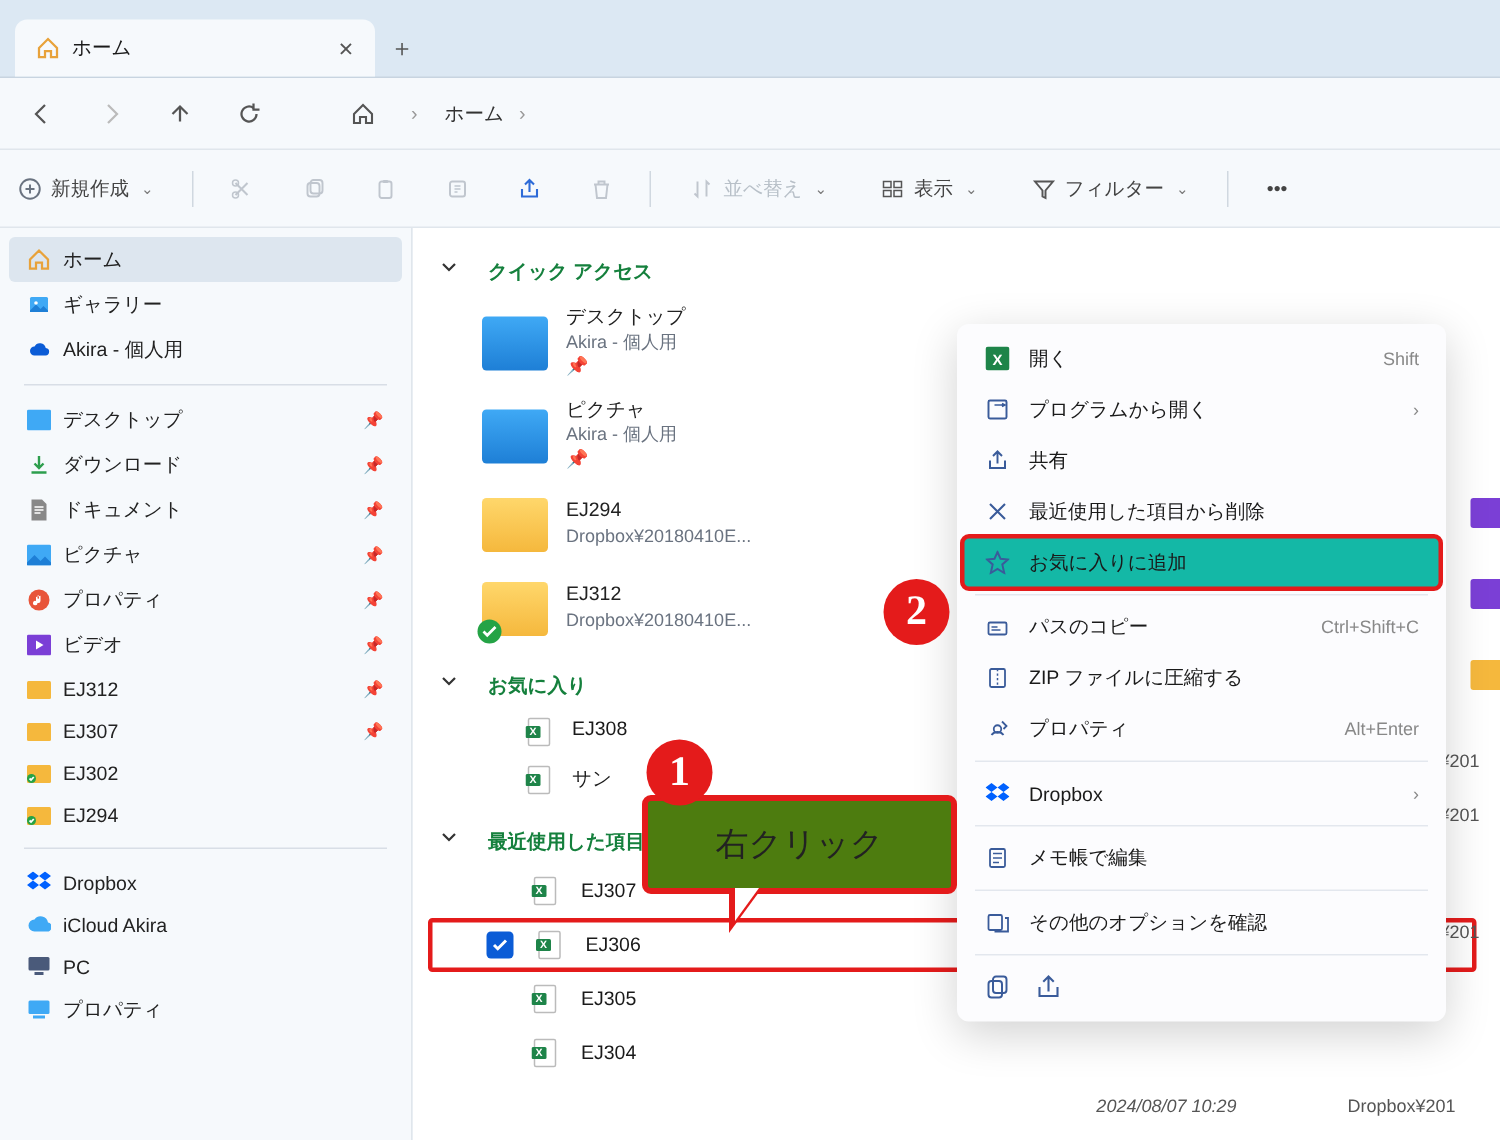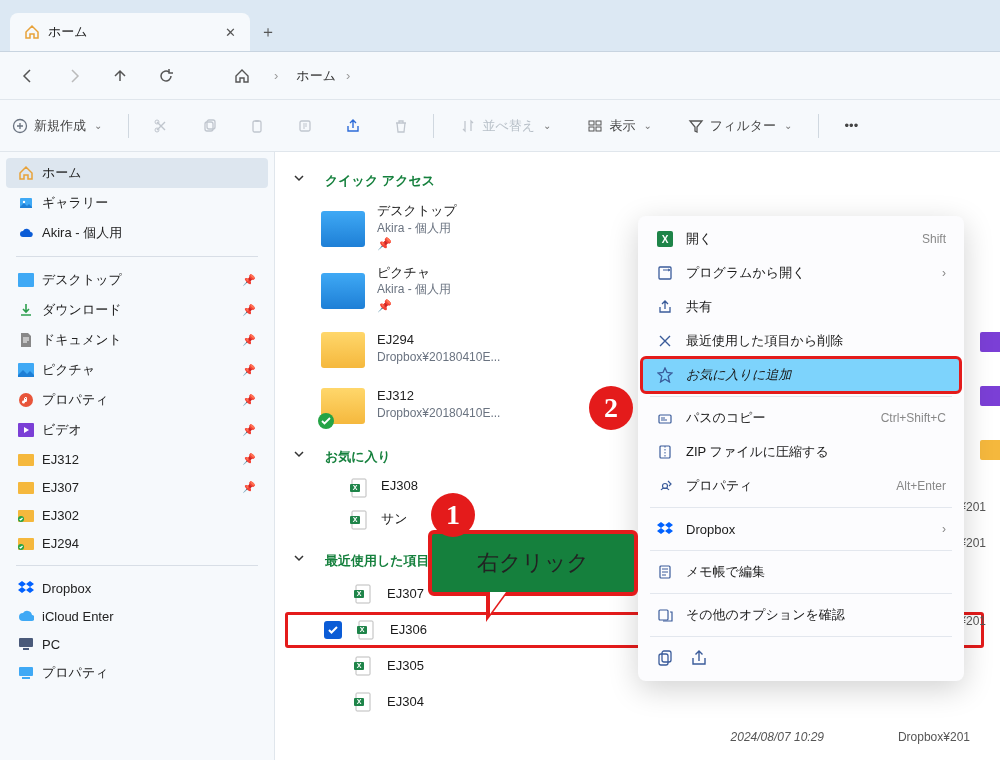--- a/index.html
+++ b/index.html
@@ -54,30 +54,30 @@
 .chk.on { background: #0b5cd6; color: #fff; }
 .recent-name { font-size: 13px; }
 
 
 .rcol { position: absolute; right: -30px; top: 180px; width: 50px; }
 .rfold { width: 22px; height: 20px; margin-bottom: 34px; border-radius: 2px; }
 
 
 .ctxmenu { position: absolute; top: 216px; left: 638px; width: 326px; background: #fcfcfe; border-radius: 8px; box-shadow: 0 8px 30px rgba(0,0,0,.18); padding: 6px 4px; font-size: 13px; z-index: 40; }
 .ctx-item { display: flex; align-items: center; gap: 12px; padding: 8px 14px; border-radius: 4px; cursor: pointer; position: relative; }
-.ctx-item.highlight { outline: 3px solid #e41b1b; outline-offset: -1px; background: #7dd3fc; font-style: italic; }
+.ctx-item.highlight { outline: 3px solid #e41b1b; outline-offset: -1px; background: #14b8a6; }
 .ctx-ic { width: 18px; height: 18px; display: flex; align-items: center; justify-content: center; color: #3a5b9a; flex-shrink: 0; }
 .ctx-label { flex: 1; }
 .ctx-accel { color: #888; font-size: 12px; }
 .ctx-sep { height: 1px; background: #e3e7ee; margin: 4px 8px; }
 .ctx-footer { display: flex; gap: 16px; padding: 8px 14px; }
 
 
 .callout { position: absolute; top: 530px; left: 428px; width: 210px; z-index: 60; }
-.callout-box { background: #15803d; border: 4px solid #e41b1b; border-radius: 6px; padding: 14px 10px; text-align: center; font-size: 22px; font-weight: 500; color: #222; }
+.callout-box { background: #4d7c0f; border: 4px solid #e41b1b; border-radius: 6px; padding: 14px 10px; text-align: center; font-size: 22px; font-weight: 500; color: #222; }
 .callout-tail { position: absolute; left: 58px; bottom: -26px; width: 0; height: 0; border-style: solid; border-width: 30px 22px 0 0; border-color: #e41b1b transparent transparent transparent; }
 .callout-tail::after { content:""; position:absolute; top:-30px; left:4px; border-style:solid; border-width:22px 16px 0 0; border-color:#fff transparent transparent transparent; }
 
 
 .numbadge { position: absolute; width: 44px; height: 44px; border-radius: 50%; background: #e41b1b; color: #fff; display: flex; align-items: center; justify-content: center; font-size: 28px; font-weight: 700; z-index: 70; font-family: serif; }
 .nb1 { top: 493px; left: 431px; }
 .nb2 { top: 386px; left: 589px; }
 
 
 .status-frag { position: absolute; bottom: 16px; font-size: 12px; color: #555; }
@@ -347,21 +347,21 @@
           </svg>
         </span>
         <span>Dropbox</span>
       </div>
     <div class="nav-item">
         <span class="ic">
           <svg width="16" height="12" viewBox="0 0 16 12">
             <path d="M5 11a4 4 0 0 1 0-8 5 5 0 0 1 9 2 3 3 0 0 1-1 6Z" fill="#3fa9f5"></path>
           </svg>
         </span>
-        <span>iCloud Enter</span>
+        <span>iCloud Akira</span>
       </div>
     <div class="nav-item">
         <span class="ic">
           <svg width="16" height="14">
             <rect x="1" y="1" width="14" height="9" rx="1" fill="#4a5a7a"></rect>
             <rect x="5" y="11" width="6" height="2" fill="#4a5a7a"></rect>
           </svg>
         </span>
         <span>PC</span>
       </div>

